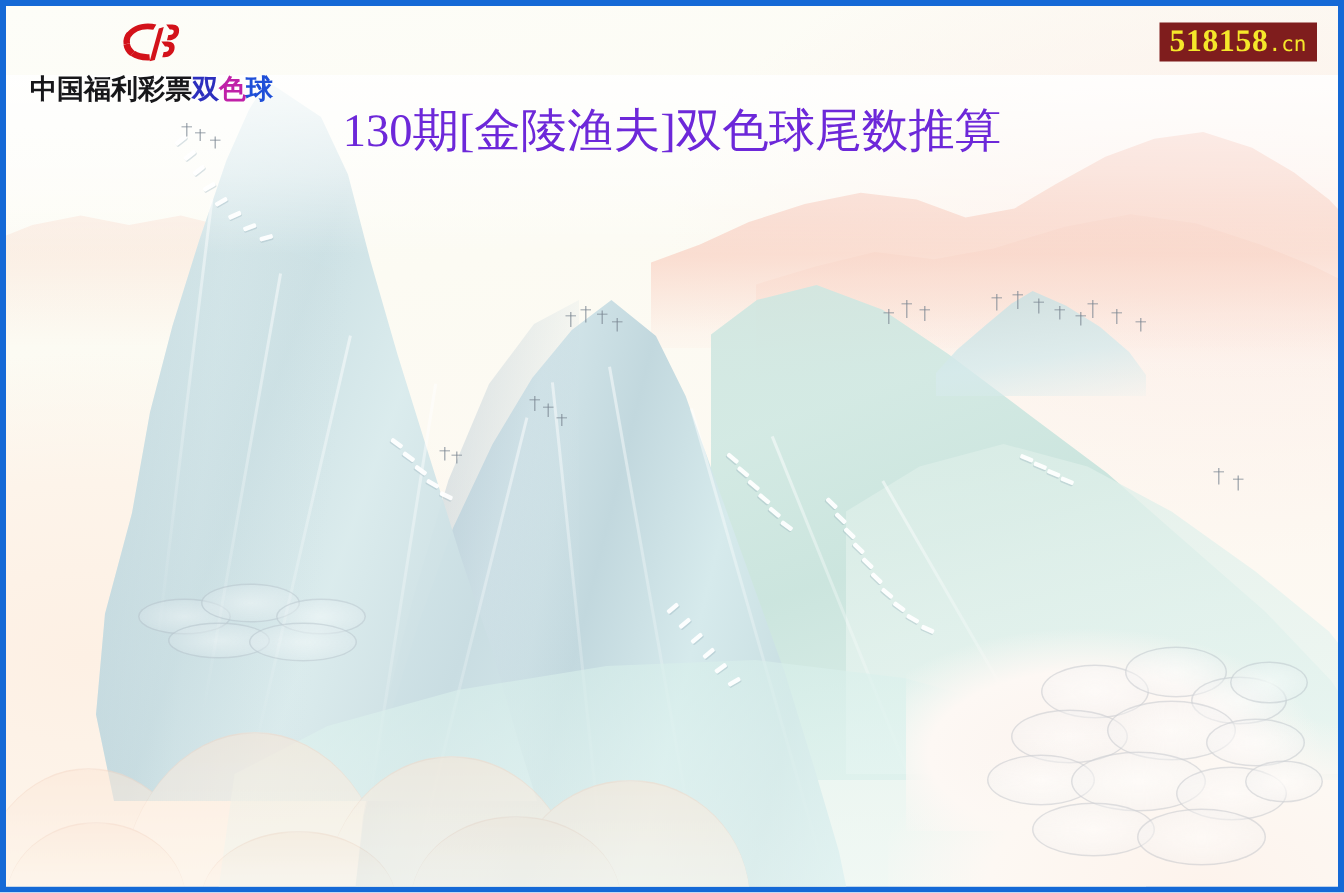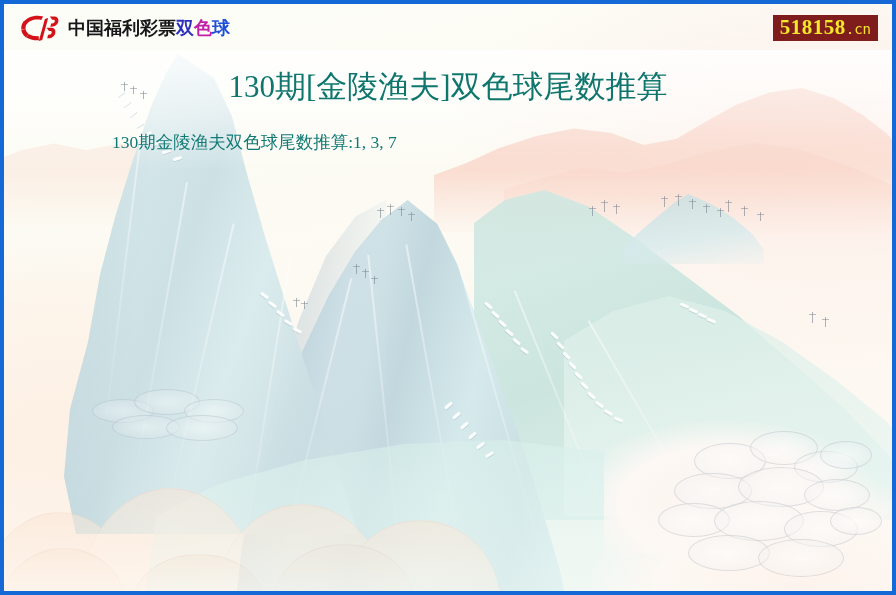--- a/index.html
+++ b/index.html
@@ -200,20 +200,21 @@
     position: absolute;
     left: 0; top: 0; width: 888px; height: 46px;
     z-index: 5;
   }
   .logo-wrap {
     position: absolute;
     left: 16px; top: 9px;
     display: flex;
     align-items: center;
     gap: 8px;
+    flex-direction: column;
   }
   .logo-mark {
     width: 40px; height: 30px;
     position: relative;
     flex: 0 0 auto;
   }
   .logo-text {
     font-family: "DejaVu Sans", "Liberation Sans", sans-serif;
     font-size: 18px;
     font-weight: bold;
@@ -463,20 +464,19 @@
       </span>
       <span class="logo-text"><span>中国福利彩票</span><span class="c1" style="color: rgb(45, 47, 190);">双</span><span class="c2" style="color: rgb(192, 33, 168);">色</span><span class="c3" style="color: rgb(31, 79, 216);">球</span></span>
     </div>
 
     <div class="watermark" style="background: #7f1d1d;">
       <span class="num" style="color: rgb(245, 231, 42);">518158</span><span class="tld" style="color: rgb(245, 231, 42);">.cn</span>
     </div>
   </div>
 
   <div class="content">
-    <div class="page-title" style="color: #0f766e;">130期[金陵渔夫]双色球尾数推算</div>
+    <div class="page-title" style="color: #6d28d9;">130期[金陵渔夫]双色球尾数推算</div>
 
     <div class="body-lines">
-      <div class="body-line" style="color: rgb(18, 122, 116);">130期金陵渔夫双色球尾数推算:1, 3, 7</div>
     </div>
   </div>
 
 </div>
 
 </body></html>

